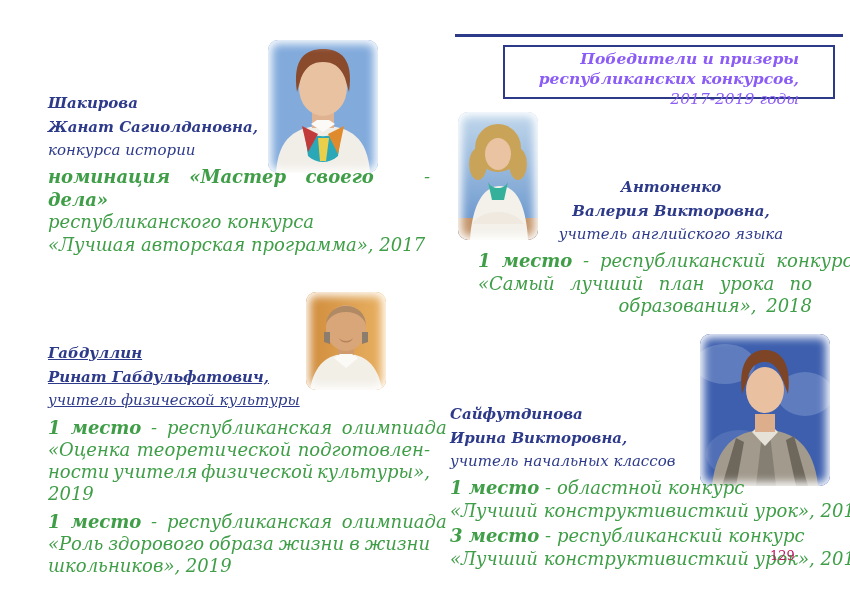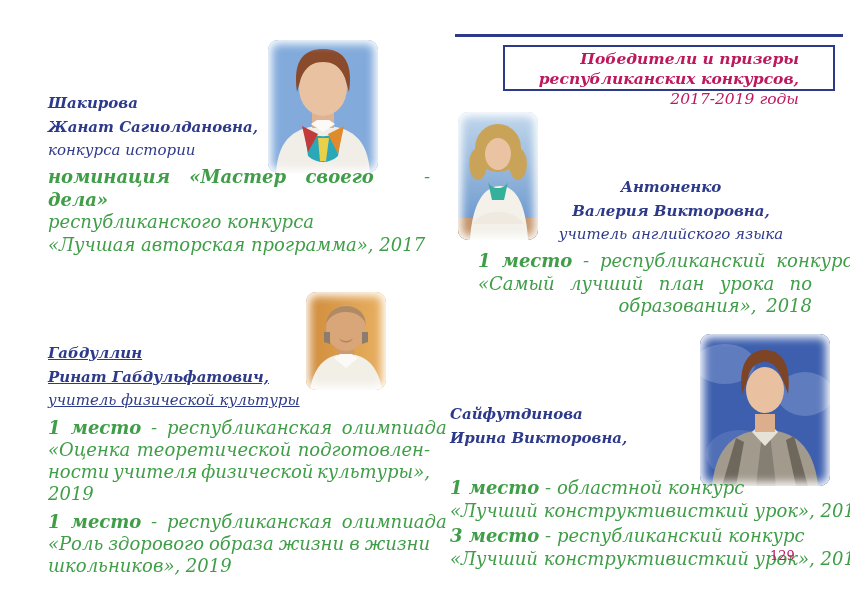--- a/index.html
+++ b/index.html
@@ -8,24 +8,24 @@
     background:#ffffff; overflow:hidden;
     font-family:"DejaVu Serif","Liberation Serif",serif;
     font-style:italic;
   }
   .abs { position:absolute; }
   .b { font-weight:bold; }
 
   
   .topline { position:absolute; left:455px; top:34px; width:388px; height:3px; background:#2d3a8a; }
   .hbox {
-    position:absolute; left:503px; top:45px; width:332px; height:46px;
+    position:absolute; left:503px; top:45px; width:332px; height:54px;
     border:2px solid #2d3a8a; box-sizing:border-box;
     text-align:right; padding:2px 34px 0 6px;
-    color:#be185d; font-size:15.5px; line-height:20px;
+    color:#8b5cf6; font-size:15.5px; line-height:20px;
   }
 
   
   .photo { position:absolute; border-radius:10px; overflow:hidden; }
   .photo svg { display:block; width:100%; height:100%; }
   .photo::after {
     content:""; position:absolute; inset:0; border-radius:10px;
     box-shadow: inset 0 0 9px 4px rgba(255,255,255,0.95);
     pointer-events:none;
   }
@@ -195,20 +195,21 @@
       <path d="M52,98 L65,112 L78,98 L72,92 L58,92 Z" fill="#e7e2d8"></path>
       <rect x="55" y="80" width="20" height="18" fill="#dcae8c"></rect>
       <ellipse cx="65" cy="56" rx="19" ry="23" fill="#e9c0a0"></ellipse>
       <path d="M42,60 C38,28 50,16 65,16 C80,16 92,28 88,60 L82,44 C77,32 72,28 65,28 C58,28 50,32 48,44 Z" fill="#7d4426"></path>
     </svg>
   </div>
 
   <div class="abs nameblock" style="left:450px; top:403px; width:250px;">
     <div class="nm">Сайфутдинова</div>
     <div class="nm">Ирина Викторовна,</div>
+    <div>учитель начальных классов</div>
   </div>
   <div class="abs award" style="left:450px; top:477px; width:362px;">
     <div class="aline">
       <span class="b">1 место</span>
       <span>- областной конкурс</span>
     </div>
     <div class="aline">«Лучший конструктивисткий урок», 2017</div>
   </div>
   <div class="abs award" style="left:450px; top:525px; width:362px;">
     <div class="aline">

